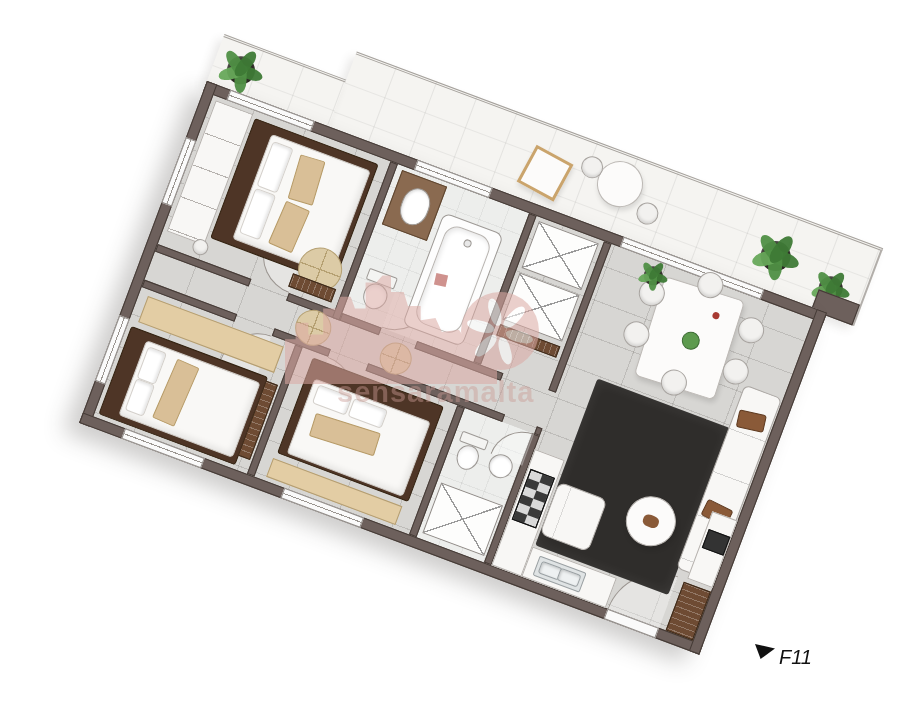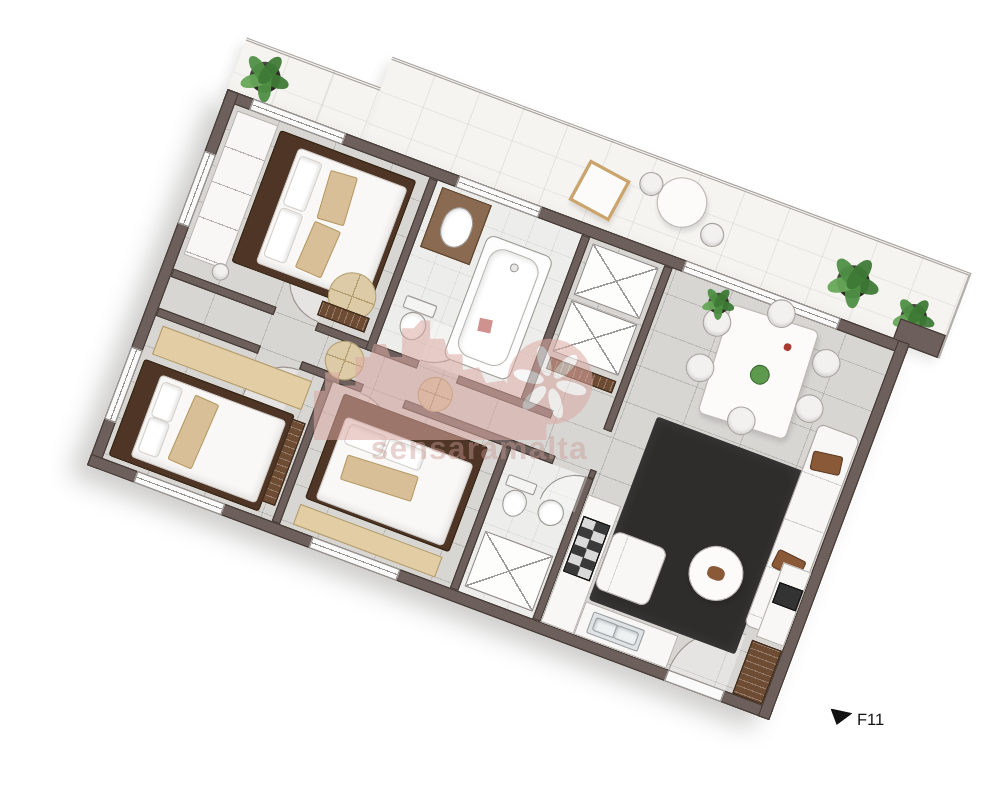--- a/index.html
+++ b/index.html
@@ -90,36 +90,36 @@
 
   
   .rug-black{position:absolute;background:var(--rug-black);border-radius:3px;
     box-shadow:inset 0 0 14px rgba(255,255,255,.08);}
   .sofa{position:absolute;background:var(--fabric-white);border:1px solid #aaa6a2;border-radius:6px;box-sizing:border-box;
     background-image:repeating-linear-gradient(to bottom,transparent 0 45px,rgba(0,0,0,.15) 45px 46px);}
   .sofa-pillow{position:absolute;background:#8a5a38;border:1px solid #5e3a20;border-radius:3px;}
   .table-white{position:absolute;background:#fcfbfa;border:1px solid #bdb9b5;box-sizing:border-box;box-shadow:2px 3px 5px rgba(0,0,0,.12);}
 
   
-  .watermark{position:absolute;left:285px;top:268px;width:270px;height:172px;opacity:.55;pointer-events:none;}
+  .watermark{position:absolute;left:285px;top:252px;width:270px;height:172px;opacity:.55;pointer-events:none;}
   .wm-castle{position:absolute;left:0;top:14px;width:212px;height:118px;background:var(--watermark-pink);
     clip-path:polygon(0% 100%,0% 62%,5% 62%,5% 48%,11% 48%,11% 58%,18% 58%,18% 36%,24% 36%,26% 26%,31% 26%,33% 36%,38% 36%,38% 14%,43% 14%,46% 8%,50% 8%,50% 22%,56% 22%,58% 34%,64% 34%,64% 46%,71% 44%,74% 56%,82% 54%,86% 64%,93% 62%,96% 72%,100% 72%,100% 100%);}
   .wm-flag{position:absolute;left:150px;top:22px;width:12px;height:12px;background:#a83a32;transform:rotate(12deg);}
   .wm-wheel{position:absolute;left:176px;top:40px;width:78px;height:78px;border-radius:50%;background:var(--watermark-pink);}
   .wm-petal{position:absolute;left:50%;top:50%;width:28px;height:11px;margin:-5px 0 0 -14px;background:#fff;
     border-radius:50%/60%;}
   .wm-text{position:absolute;left:52px;top:124px;width:240px;font-size:29px;letter-spacing:1px;
     color:var(--watermark-text);font-family:"Liberation Sans",sans-serif;font-weight:bold;opacity:.8;}
 
   
   .unit-marker{position:absolute;left:755px;top:640px;width:70px;height:30px;}
   .marker-tri{position:absolute;left:0;top:4px;width:20px;height:15px;background:var(--marker-black);
     clip-path:polygon(0 0,100% 30%,28% 100%);}
-  .marker-label{position:absolute;left:24px;top:6px;font-size:15px;color:var(--marker-black);
-    font-family:"Liberation Sans",sans-serif;}
+  .marker-label{position:absolute;left:24px;top:6px;font-size:20px;color:var(--marker-black);
+    font-family:"Liberation Sans",sans-serif;font-style:italic;}
 </style>
 </head>
 <body>
 
 <div class="stage">
 
   <div class="plan">
 
     <div class="terrace" style="left:130px;top:0;width:560px;height:80px;">
       <div class="table-white circle" style="left:270px;top:6px;width:46px;height:46px;"></div>

